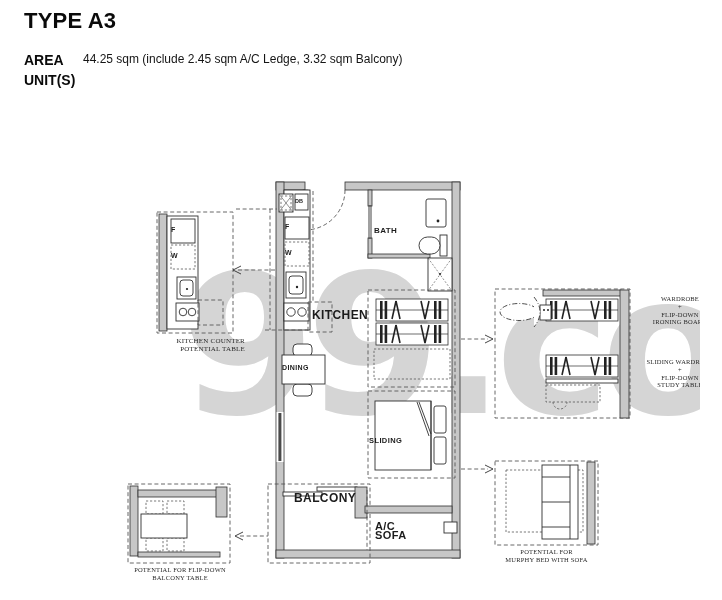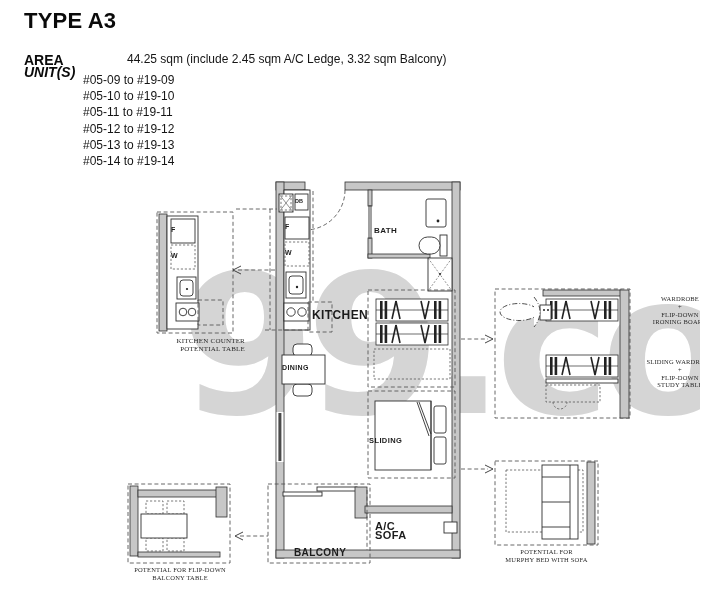--- a/index.html
+++ b/index.html
@@ -33,30 +33,22 @@
   .caps{position:absolute;z-index:3;text-align:center;font-family:"Liberation Serif",serif;
        color:#2a2a2a;font-size:6.5px;line-height:7.8px;letter-spacing:.2px;}
 </style>
 </head>
 <body>
 
 <div id="stage">
 
   <div class="title">TYPE A3</div>
   <div class="speclabel" style="top:52px;">AREA</div>
-  <div class="specvalue" style="top:52px;margin-left:44px;">44.25 sqm (include 2.45 sqm A/C Ledge, 3.32 sqm Balcony)</div>
-  <div class="speclabel" style="top:64px;font-style:italic;">UNIT(S)</div>
-  <div class="units">
-    <div>#05-09 to #19-09</div>
-    <div>#05-10 to #19-10</div>
-    <div>#05-11 to #19-11</div>
-    <div>#05-12 to #19-12</div>
-    <div>#05-13 to #19-13</div>
-    <div>#05-14 to #19-14</div>
-  </div>
+  <div class="specvalue" style="top:52px;">44.25 sqm (include 2.45 sqm A/C Ledge, 3.32 sqm Balcony)</div>
+  <div class="speclabel" style="top:72px;">UNIT(S)</div>
 
   <div class="wm">99.co</div>
 
   <svg class="plan" width="722" height="600" viewBox="0 0 722 600">
     <defs>
       <g id="hangrow">
         <rect x="0" y="0" width="72" height="22" fill="#fff" stroke="#2f2f2f" stroke-width=".8"></rect>
         <line x1="0" y1="11" x2="72" y2="11" stroke="#2f2f2f" stroke-width=".7"></line>
         <rect class="bar" x="4" y="2" width="2.6" height="18"></rect>
         <rect class="bar" x="8.6" y="2" width="2.6" height="18"></rect>
@@ -217,21 +209,21 @@
       <path class="ln" d="M485 465 L493 469 L485 473"></path>
       <path class="dash" d="M240 536 L268 536"></path>
       <path class="ln" d="M243 532 L235 536 L243 540"></path>
     </g>
   </svg>
 
   <div class="lbl" style="left:312px;top:276px;width:55px;font-size:12px;margin-top:32px;">KITCHEN</div>
   <div class="lbl" style="left:374px;top:226px;width:50px;font-size:8px;">BATH</div>
   <div class="lbl" style="left:282px;top:364px;width:42px;font-size:7px;">DINING</div>
   <div class="lbl" style="left:369px;top:436px;width:60px;font-size:7.5px;">SLIDING</div>
-  <div class="lbl" style="left:294px;top:547px;width:50px;font-size:10px;">BALCONY</div>
+  <div class="lbl" style="left:294px;top:491px;width:50px;font-size:12px;">BALCONY</div>
   <div class="lbl" style="left:375px;top:522px;width:50px;font-size:11px;line-height:8.5px;">
     <div>A/C</div>
     <div>SOFA</div>
   </div>
 
   <div class="lbl" style="left:285px;top:223px;width:24px;font-size:7px;">F</div>
   <div class="lbl" style="left:285px;top:249px;width:24px;font-size:7px;">W</div>
   <div class="lbl" style="left:295px;top:198px;width:13px;font-size:5.5px;letter-spacing:0;">DB</div>
 
   <div class="lbl" style="left:171px;top:226px;width:24px;font-size:7px;">F</div>

